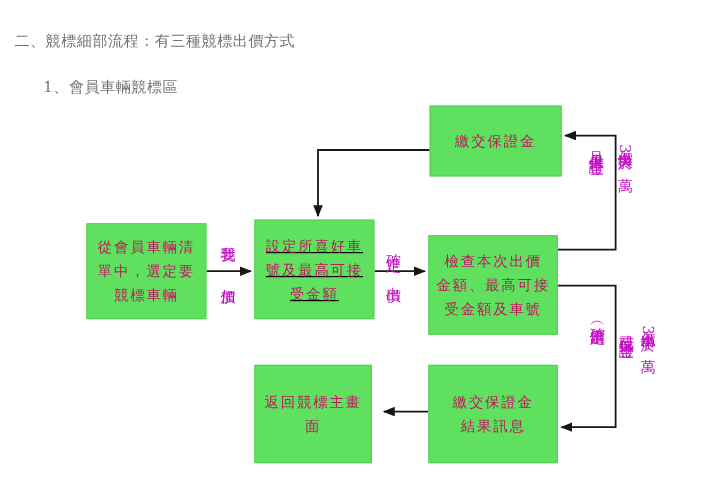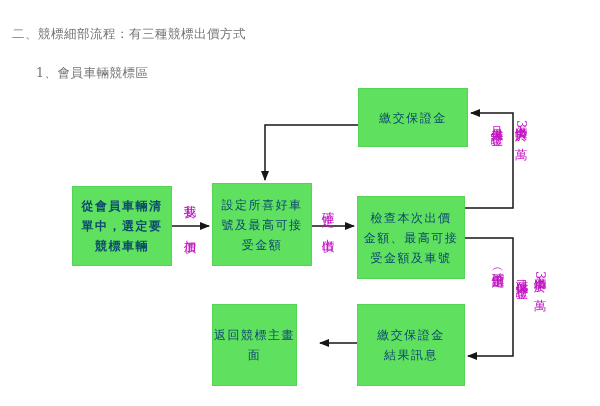--- a/index.html
+++ b/index.html
@@ -12,28 +12,28 @@
     white-space:nowrap;
   }
   #title1 { left:12px; top:26px; }
   #title2 { left:36px; top:48px;margin-top:17px; }
   .fbox {
     position:absolute; background:#5fe05f; border:1px solid #55d355;
     display:flex; align-items:center; justify-content:center;
     box-sizing:border-box;
   }
   .fbox-label {
-    color:#0c4a6e; font-size:12px; letter-spacing:1.5px; line-height:20px;
+    color:#be185d; font-size:12px; letter-spacing:1.5px; line-height:20px;
     text-align:center; white-space:pre-line;
   }
   #box-pay-deposit   { left:358px; top:88px;  width:110px; height:59px; }
-  #box-select-car    { left:72px;  top:186px; width:100px; height:80px;font-weight:bold; }
-  #box-set-preference{ left:212px; top:183px; width:100px; height:83px; }
+  #box-select-car    { left:72px;  top:186px; width:100px; height:80px; }
+  #box-set-preference{ left:212px; top:183px; width:100px; height:83px;text-decoration:underline; }
   #box-check-bid     { left:357px; top:196px; width:108px; height:83px; }
-  #box-return-main   { left:212px; top:304px; width:85px; height:82px; }
+  #box-return-main   { left:212px; top:304px; width:98px; height:82px; }
   #box-notify-result { left:357px; top:304px; width:108px; height:82px; }
   .vlabel {
     position:absolute; writing-mode:vertical-rl; text-orientation:mixed;
     color:#c214c2; font-size:12.5px; letter-spacing:2px; line-height:15px;
     white-space:nowrap;
   }
   #lbl-raise-top      { left:183px; top:195px; }
   #lbl-raise-bottom   { left:183px; top:230px; }
   #lbl-confirm-top    { left:321px; top:202px; }
   #lbl-confirm-bottom { left:321px; top:229px; }

